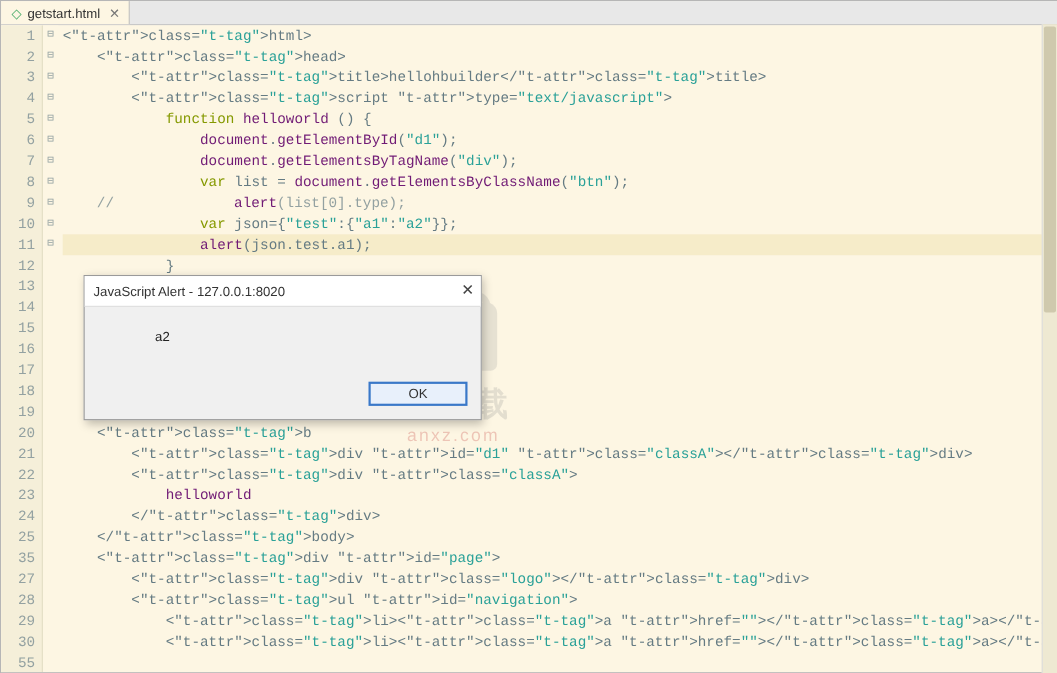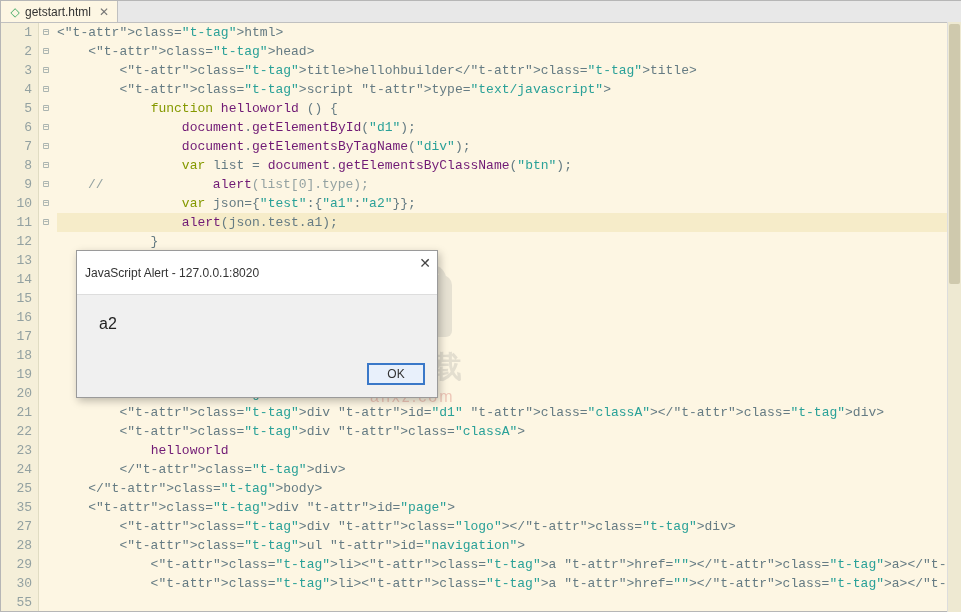--- a/index.html
+++ b/index.html
@@ -21,25 +21,25 @@
   .hl-row { background: #f6ecc9; }
   .t-str { color: #2aa198; }
   .t-kw  { color: #859900; }
   .t-fn  { color: #701a75; }
   .t-cmt { color: #93a1a1; margin-left: 31px; }
   .scrollbar { position: absolute; right: 0; top: 22px; bottom: 0; width: 14px; background: #eee9d2; border-left: 1px solid #ddd; }
   .thumb { position: absolute; left: 1px; right: 1px; top: 2px; height: 260px; background: #cfc9ad; border-radius: 2px; }
 
   
   .dialog { position: absolute; left: 76px; top: 250px; width: 362px; background: #f0f0f0; border: 1px solid #9a9a9a; box-shadow: 2px 3px 8px rgba(0,0,0,0.25); z-index: 50; }
-  .dlg-title { height: 44px; background: #fff; display: flex; align-items: center; padding: 0 8px; font-size: 12px; color: #333; border-bottom: 1px solid #ddd; }
+  .dlg-title { height: 28px; background: #fff; display: flex; align-items: center; padding: 0 8px; font-size: 12px; color: #333; border-bottom: 1px solid #ddd; }
   .dlg-close { position: absolute; right: 6px; top: 4px; font-size: 14px; color: #444; cursor: pointer; }
-  .dlg-body { padding: 20px 22px 12px; min-height: 60px; color: #222; font-size: 16px; }
+  .dlg-body { padding: 20px 22px 12px; min-height: 60px; color: #222; font-size: 12px; margin-left: 42px; }
   .dlg-buttons { text-align: right; padding: 8px 12px 12px; }
-  .dlg-ok { width: 58px; height: 22px; border: 2px solid #3a78c8; background: #e8f0fb; color: #333; cursor: pointer; font-size: 12px; }
+  .dlg-ok { width: 90px; height: 22px; border: 2px solid #3a78c8; background: #e8f0fb; color: #333; cursor: pointer; font-size: 12px; }
 
   
   .watermark { position: absolute; left: 370px; top: 275px; display: flex; align-items: center; gap: 10px; opacity: 0.22; z-index: 40; pointer-events: none; flex-direction: column; }
   .wm-badge { width: 70px; height: 62px; background: #9a9a9a; border-radius: 10px 10px 6px 6px; position: relative; }
   .wm-badge::before { content: ""; position: absolute; top: -10px; left: 18px; width: 34px; height: 14px; border: 6px solid #9a9a9a; border-bottom: none; border-radius: 14px 14px 0 0; }
   .wm-text { font-size: 30px; color: #8b8b8b; font-weight: 700; letter-spacing: 1px; }
   .wm-sub { font-size: 16px; color: #b91c1c; letter-spacing: 2px; }
 </style>
 </head>
 <body>

